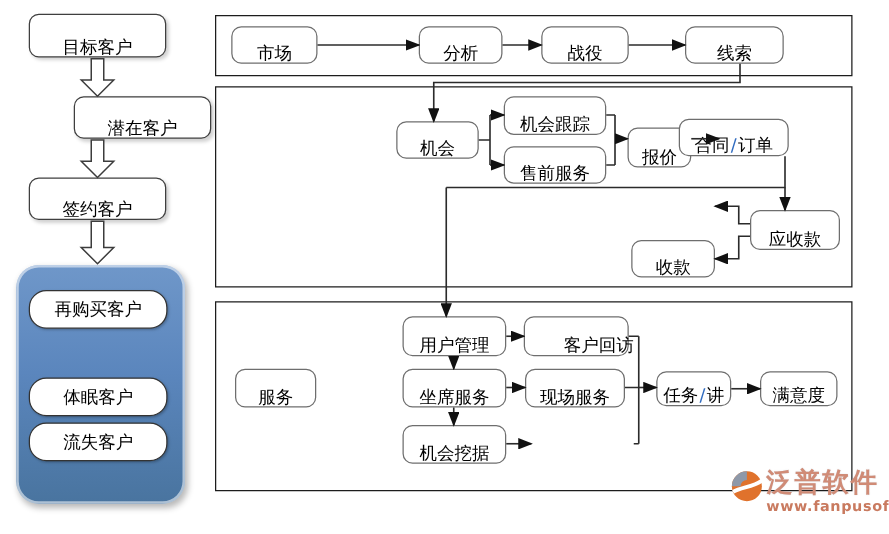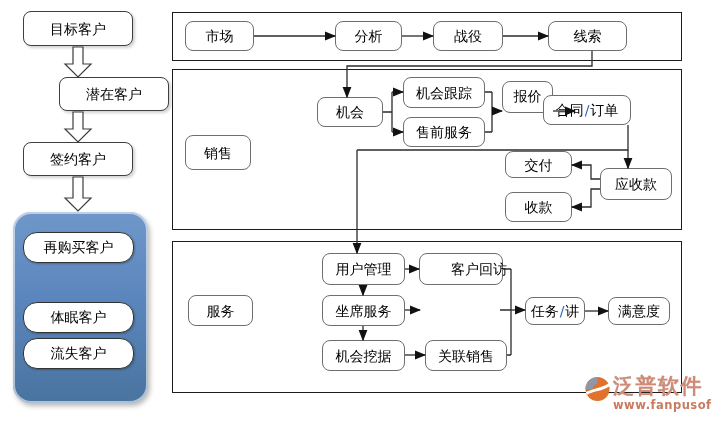--- a/index.html
+++ b/index.html
@@ -2,21 +2,21 @@
 <html><head>
 <meta charset="utf-8">
 <style>
   html,body{margin:0;padding:0;background:#fff;}
   #canvas{
     position:relative;width:711px;height:427px;background:#fff;overflow:hidden;
     font-family:"DejaVu Sans","Liberation Sans",sans-serif;color:#000;
   }
   .node{
     position:absolute;background:#fff;border:1.4px solid #6e6e6e;border-radius:8px;
-    display:flex;align-items:center;justify-content:center;
+    display:flex;align-items:flex-end;justify-content:center;
     font-size:14px;line-height:1;box-sizing:border-box;white-space:nowrap;
   }
   .stage{border-color:#3f3f3f;box-shadow:2px 2px 3px rgba(0,0,0,.18);}
   .section{
     position:absolute;background:#fff;border:1.6px solid #1c1c1c;box-sizing:border-box;
   }
   .group-blue{
     position:absolute;border-radius:18px;
     background:linear-gradient(180deg,#6f97c9 0%,#5b86bd 45%,#49749f 100%);
     box-shadow:inset 0 0 0 2px rgba(255,255,255,.55), 2px 3px 5px rgba(0,0,0,.28);
@@ -72,75 +72,69 @@
   <div class="node" style="left:335px;top:21px;width:67px;height:30px;">
     <span>分析</span>
   </div>
   <div class="node" style="left:433px;top:21px;width:70px;height:30px;">
     <span>战役</span>
   </div>
   <div class="node" style="left:548px;top:21px;width:79px;height:30px;">
     <span>线索</span>
   </div>
 
-  <div class="node" style="left:185px;top:135px;width:66px;height:35px;">
-    <span>销售</span>
-  </div>
   <div class="node" style="left:317px;top:97px;width:66px;height:30px;">
     <span>机会</span>
   </div>
   <div class="node" style="left:403px;top:77px;width:82px;height:31px;">
     <span>机会跟踪</span>
   </div>
   <div class="node" style="left:403px;top:117px;width:82px;height:30px;">
     <span>售前服务</span>
   </div>
-  <div class="node" style="left:502px;top:81px;width:51px;height:32px;font-family:Liberation Serif, serif;">
+  <div class="node" style="left:502px;top:102px;width:51px;height:32px;">
     <span>报价</span>
   </div>
   <div class="node" style="left:543px;top:95px;width:88px;height:30px;">
     <span>合同</span>
       <span class="slash">/</span>
       <span>订单</span>
-  </div>
-  <div class="node" style="left:505px;top:151px;width:67px;height:27px;">
-    <span>交付</span>
   </div>
   <div class="node" style="left:600px;top:168px;width:72px;height:32px;">
     <span>应收款</span>
   </div>
   <div class="node" style="left:505px;top:192px;width:67px;height:30px;">
     <span>收款</span>
   </div>
 
   <div class="node" style="left:188px;top:295px;width:65px;height:31px;">
     <span>服务</span>
   </div>
   <div class="node" style="left:322px;top:253px;width:83px;height:32px;">
     <span>用户管理</span>
   </div>
   <div class="node" style="left:419px;top:253px;width:84px;height:32px;padding-left:36px;">
     <span>客户回访</span>
   </div>
   <div class="node" style="left:322px;top:295px;width:83px;height:31px;">
     <span>坐席服务</span>
   </div>
+  <div class="node" style="left:420px;top:295px;width:80px;height:31px;">
+    <span>现场服务</span>
+  </div>
   <div class="node" style="left:525px;top:297px;width:60px;height:28px;">
     <span>任务</span>
       <span class="slash">/</span>
       <span>讲</span>
   </div>
   <div class="node" style="left:322px;top:340px;width:83px;height:31px;">
     <span>机会挖据</span>
   </div>
   <div class="node" style="left:608px;top:297px;width:62px;height:28px;">
     <span>满意度</span>
-  </div>
-  <div class="node" style="left:425px;top:340px;width:82px;height:31px;">
-    <span>关联销售</span>
   </div>
 
   <svg id="connectors" width="711" height="427" viewBox="0 0 711 427">
     <defs>
       <marker id="ah" markerWidth="9" markerHeight="7" refX="8" refY="3.5" orient="auto">
         <polygon points="0,0 9,3.5 0,7" fill="#111"></polygon>
       </marker>
     </defs>
     <g stroke="#2b2b2b" stroke-width="1.3" fill="none">
 

